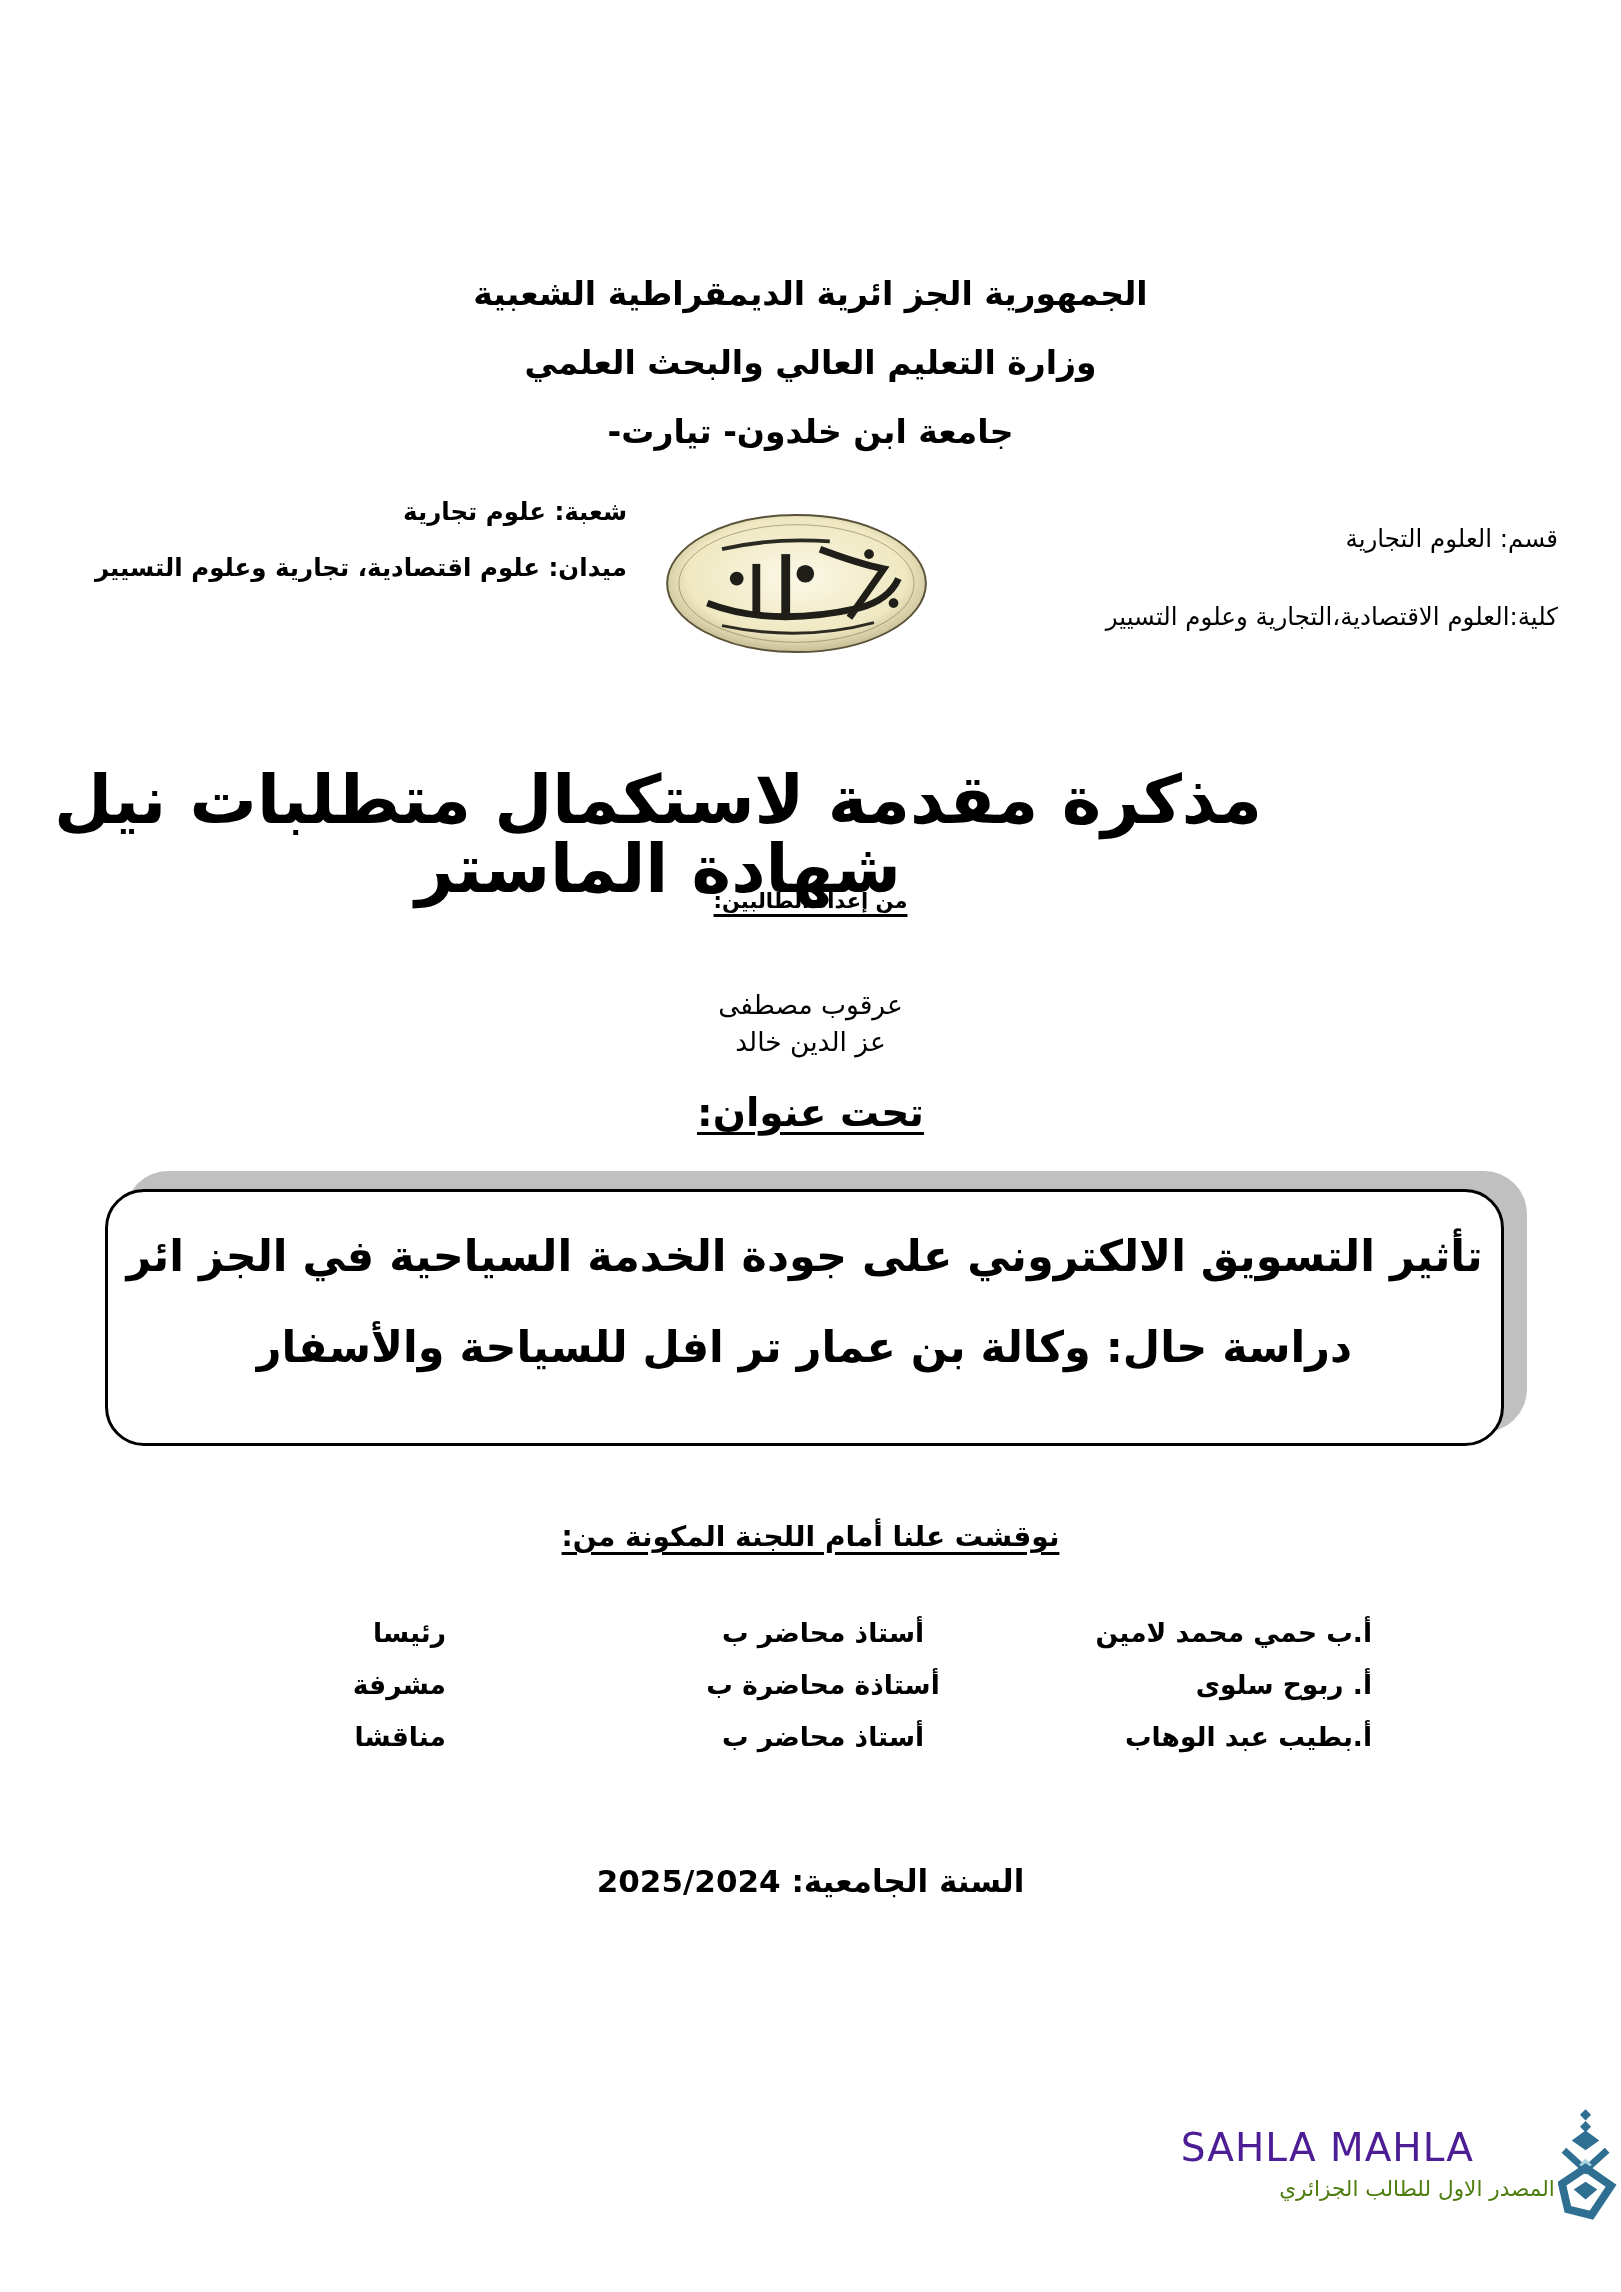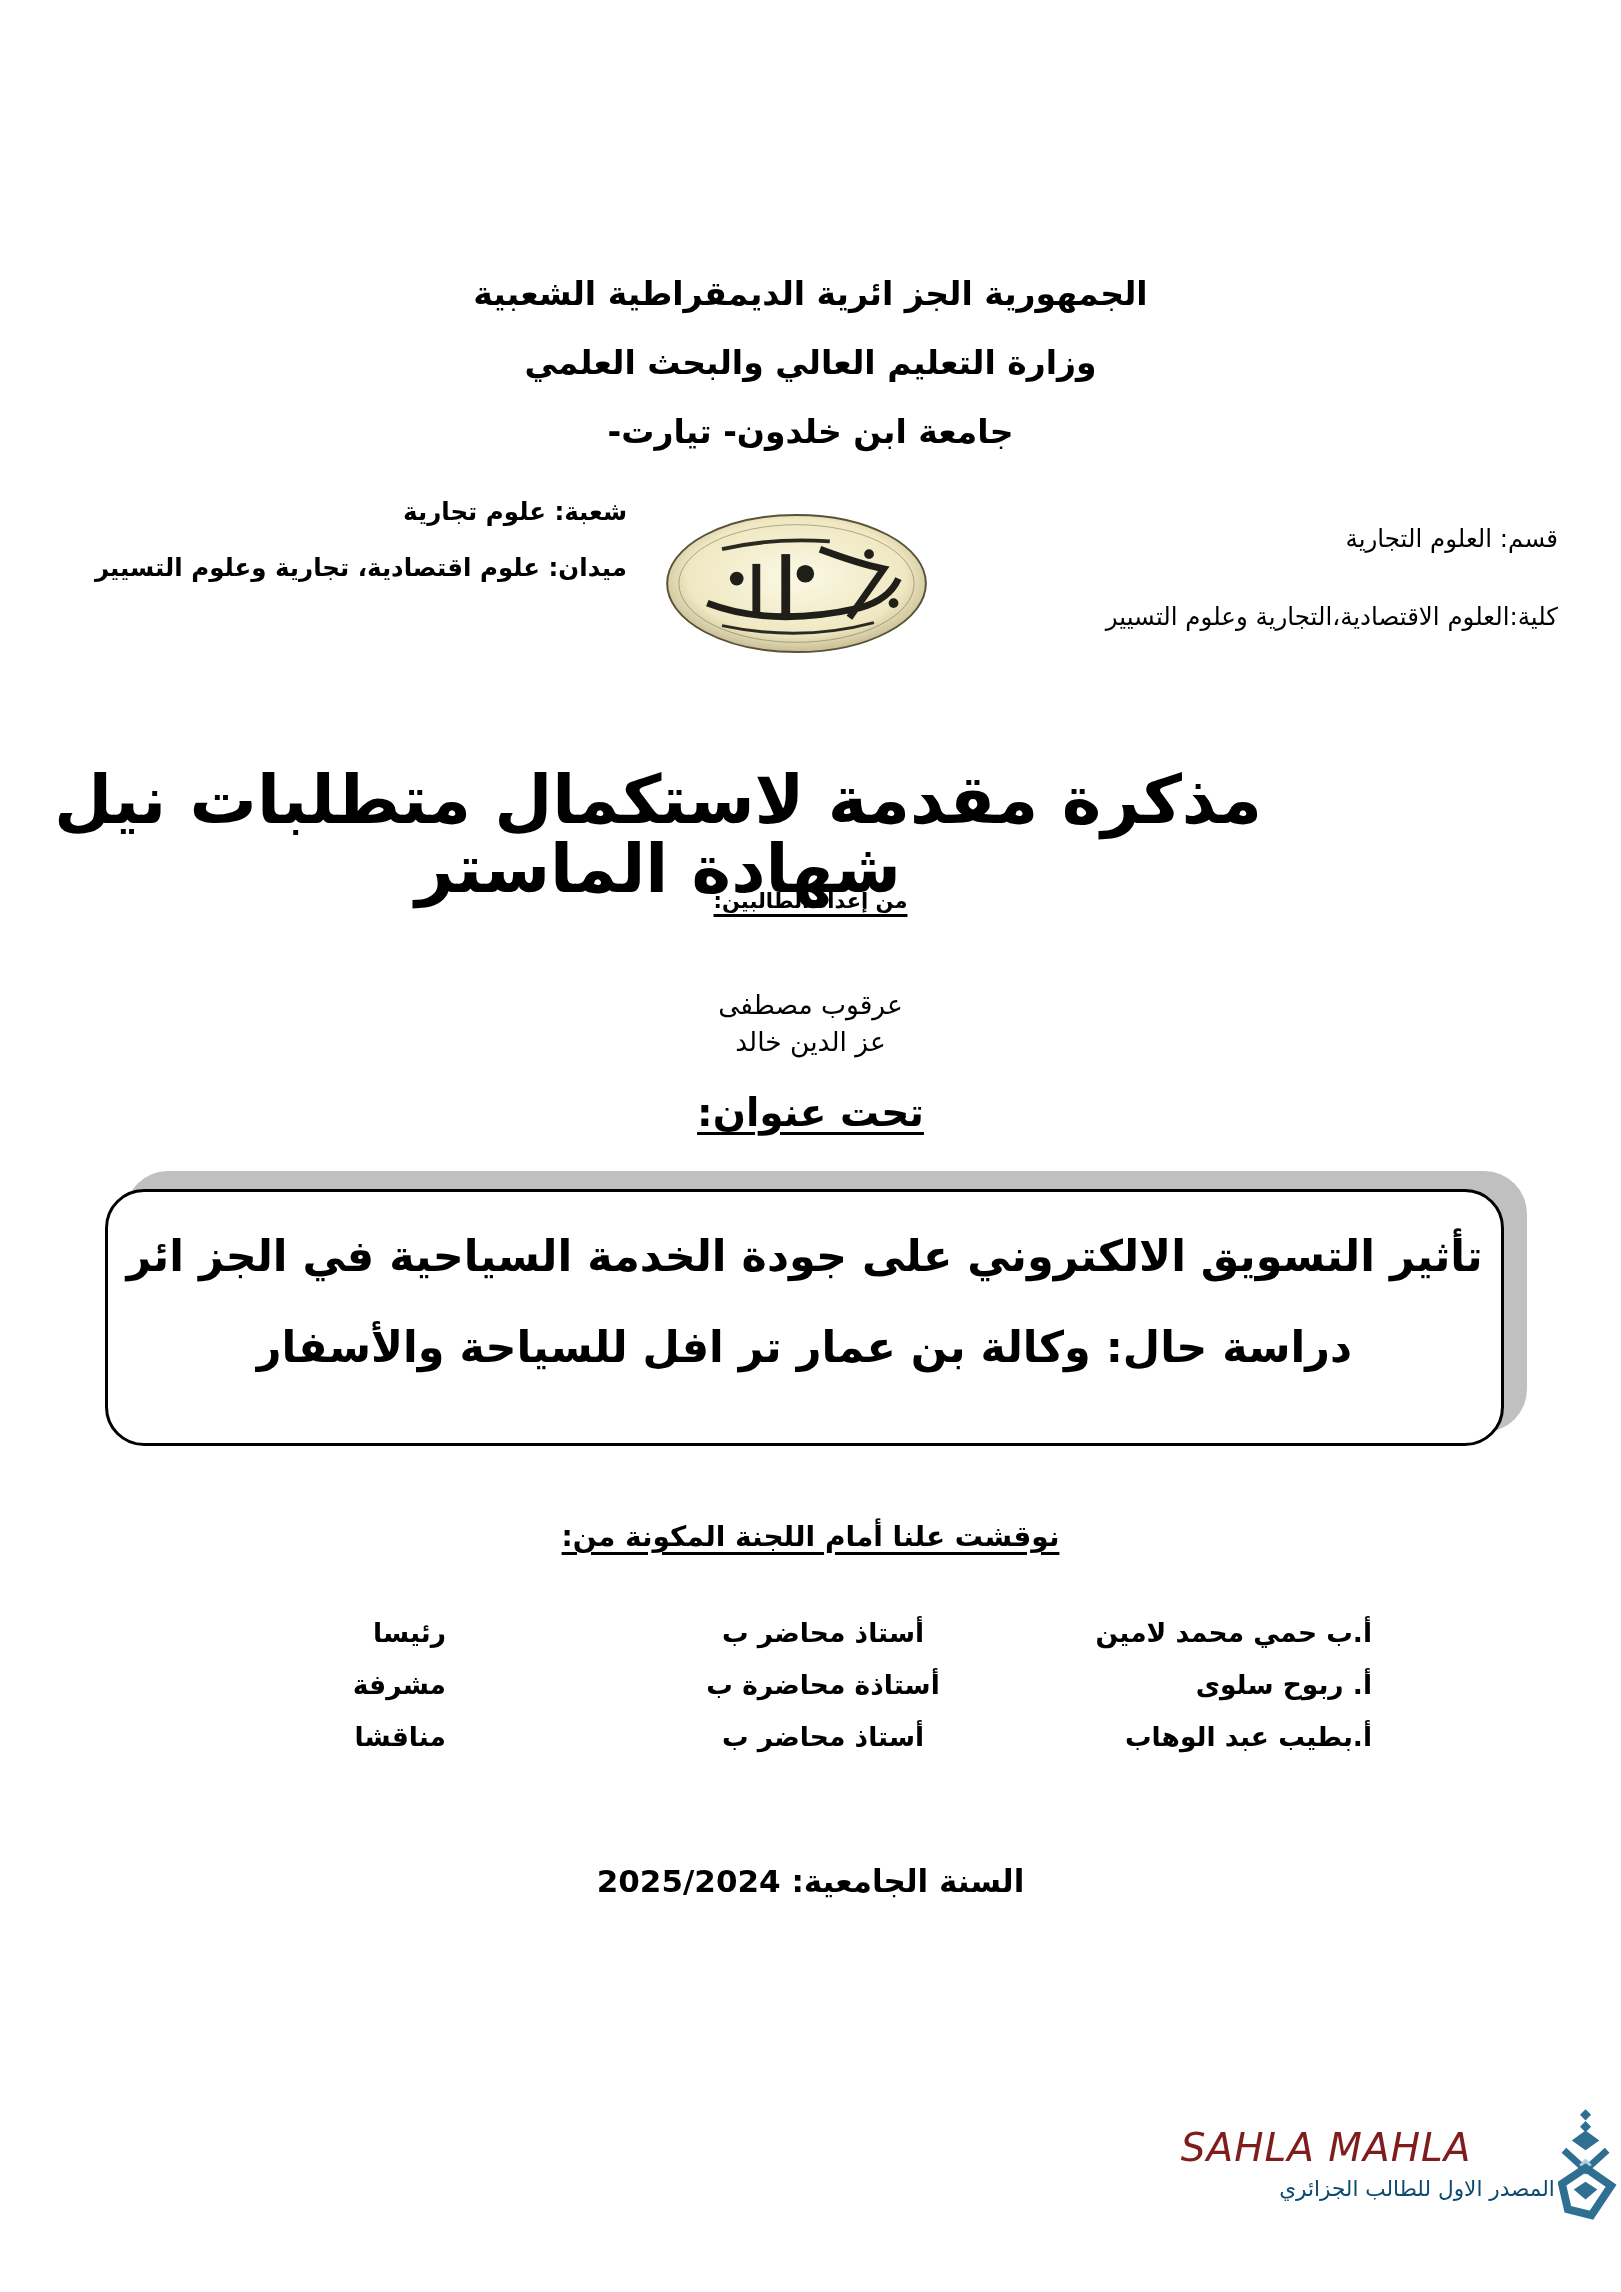--- a/index.html
+++ b/index.html
@@ -45,22 +45,22 @@
     
     .cm-row { left: 0; width: 1621px; height: 49px; font-size: 26.5px; font-weight: bold; line-height: 43px; }
     .cm-name { position: absolute; right: 249px; width: 392px; text-align: right; white-space: nowrap; }
     .cm-rank { position: absolute; left: 627px; width: 392px; text-align: center; white-space: nowrap; }
     .cm-role { position: absolute; left: 250px; width: 196px; text-align: right; white-space: nowrap; }
 
     .year { left: 0; width: 1621px; text-align: center; font-size: 31px; font-weight: bold; line-height: 43px; }
 
     
     .wm { left: 1171px; top: 2107px; width: 446px; height: 118px; }
-    .wm-title { position: absolute; left: 9.8px; top: 17.6px; font-family: "DejaVu Sans", sans-serif; font-size: 39px; letter-spacing: 1px; color: #7f1d1d; white-space: nowrap; font-style: italic; }
-    .wm-sub { position: absolute; left: 11.8px; top: 69px; width: 372px; text-align: right; font-size: 21.6px; color: #0c4a6e; white-space: nowrap; }
+    .wm-title { position: absolute; left: 9.8px; top: 17.6px; font-family: "DejaVu Sans", sans-serif; font-size: 39px; letter-spacing: 1px; color: #4c1d95; white-space: nowrap; }
+    .wm-sub { position: absolute; left: 11.8px; top: 69px; width: 372px; text-align: right; font-size: 21.6px; color: #4d7c0f; white-space: nowrap; }
     .wm-icon { position: absolute; left: 387px; top: 0px; width: 59px; height: 118px; }
   </style>
 </head>
 <body>
 
 <div class="abs hdr rtl" style="top:272px;">الجمهورية الجز ائرية الديمقراطية الشعبية</div>
 <div class="abs hdr rtl" style="top:341px;">وزارة التعليم العالي والبحث العلمي</div>
 <div class="abs hdr rtl" style="top:410px;">جامعة ابن خلدون- تيارت-</div>
 
 <div class="abs side-left rtl">

